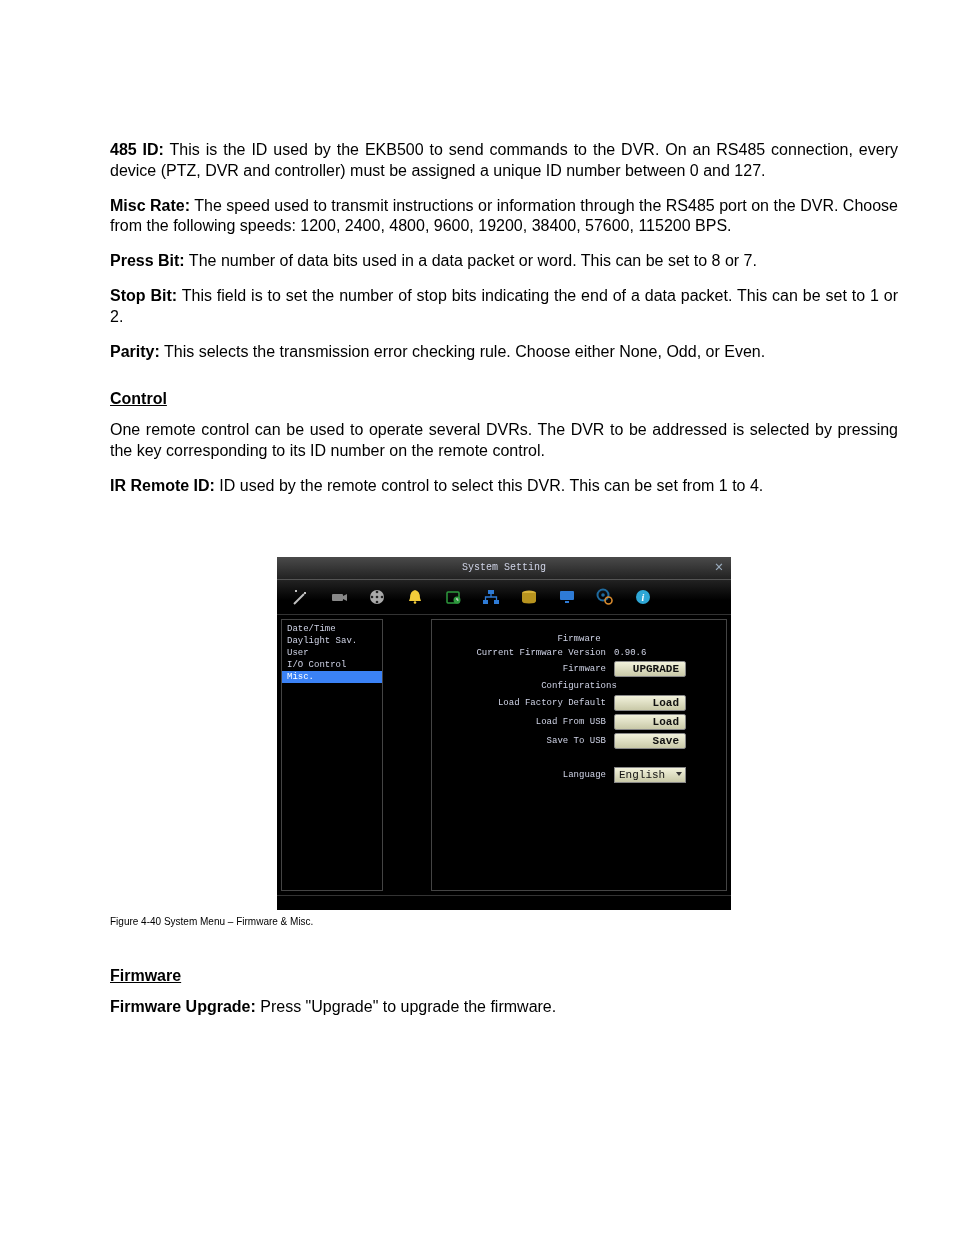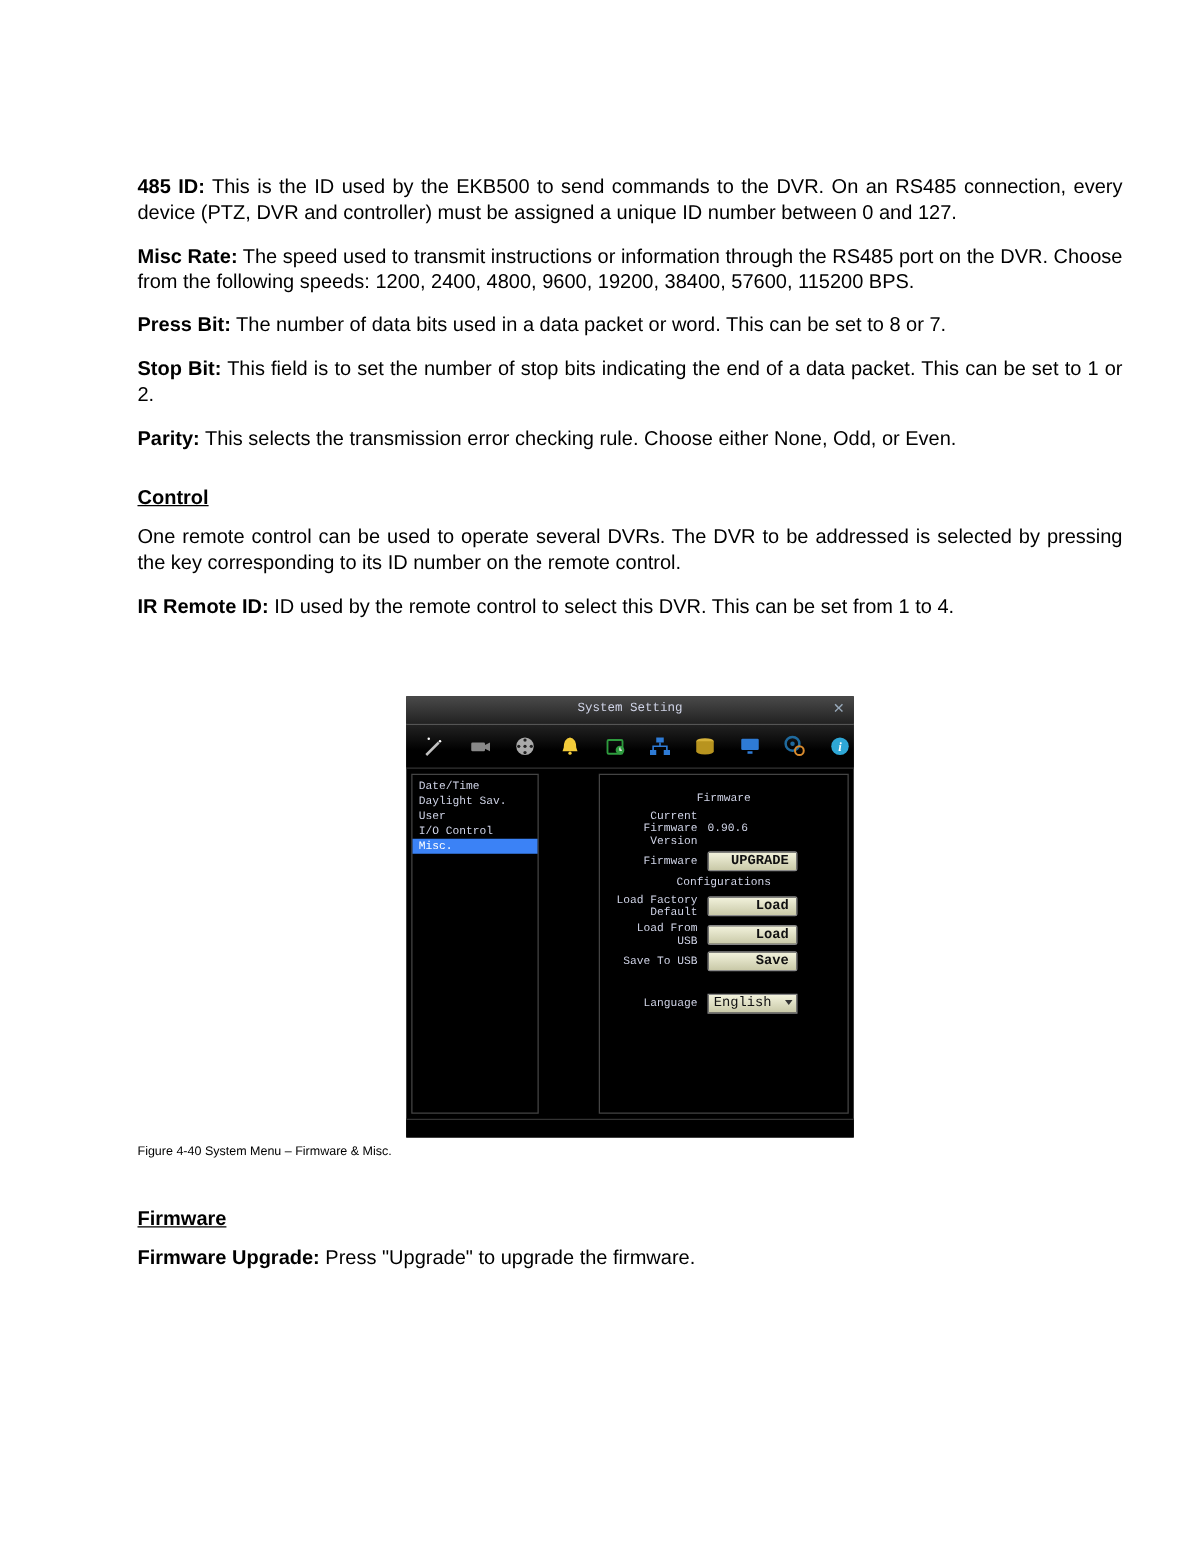--- a/index.html
+++ b/index.html
@@ -5,21 +5,21 @@
   html,body{margin:0;padding:0;background:#fff;}
   body{font-family:Arial,Helvetica,sans-serif;color:#000;width:954px;min-height:1235px;position:relative;}
   .page{padding:140px 56px 0 110px;}
   .para{font-size:16px;line-height:1.3;margin:0 0 14px 0;}
   .justify{text-align:justify;}
   .bold{font-weight:bold;}
   .sectH{font-weight:bold;text-decoration:underline;font-size:16px;margin:28px 0 12px 0;}
   .fig-wrap{text-align:center;margin:60px 0 4px 0;}
   .caption{text-align:left;font-size:10px;margin-top:6px;}
   
-  .scr{display:inline-block;width:358px;background:#000;text-align:left;font-family:"Lucida Console","Courier New",monospace;}
+  .scr{display:inline-block;width:454px;background:#000;text-align:left;font-family:"Lucida Console","Courier New",monospace;}
   .scr-titlebar{position:relative;height:22px;background:linear-gradient(to bottom,#4a4a4a,#222);border-bottom:1px solid #555;}
   .scr-title{position:absolute;left:0;right:0;text-align:center;color:#cfd3e6;font-size:10px;line-height:22px;}
   .scr-close{position:absolute;right:4px;top:2px;width:16px;height:16px;color:#9ab;font-size:14px;text-align:center;line-height:16px;}
   .scr-toolbar{height:34px;background:linear-gradient(to bottom,#222,#000 60%);display:flex;gap:18px;align-items:center;padding:0 14px;border-bottom:1px solid #333;}
   .tool-ico{width:20px;height:20px;display:flex;align-items:center;justify-content:center;}
   .scr-body{display:flex;min-height:280px;gap:44px;}
   .scr-side{width:100px;border:1px solid #444;margin:4px;padding:3px 0;}
   .side-item{font-size:9px;color:#cfd3e6;padding:1px 5px;white-space:nowrap;}
   .side-sel{background:#3b82f6;color:#fff;}
   .scr-main{flex:1;margin:4px 4px 4px 0;border:1px solid #444;padding:10px 12px;}

